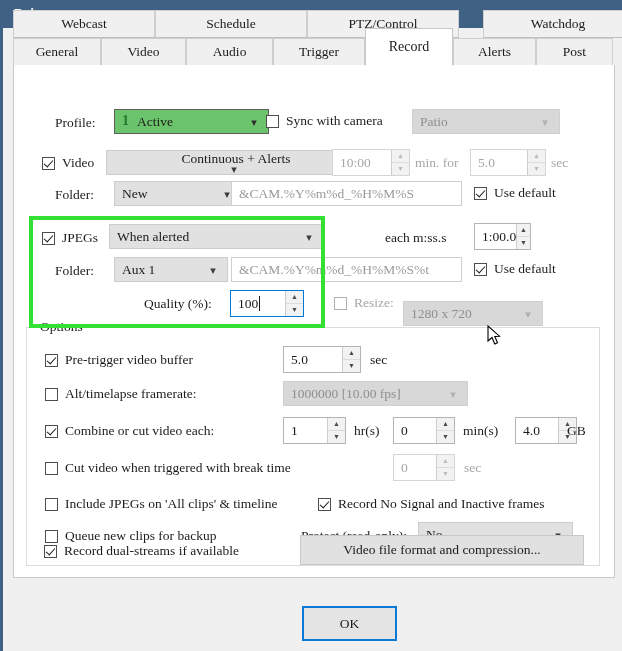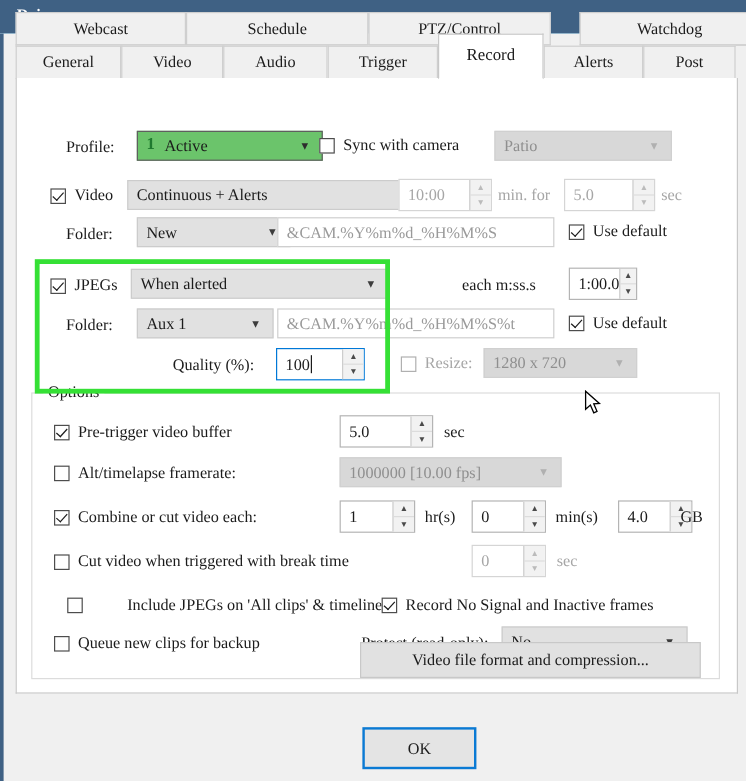--- a/index.html
+++ b/index.html
@@ -212,21 +212,21 @@
     </div>
     <div class="combo disabled" style="left:398px;top:44px;width:148px;">
       <span class="cv">Patio</span>
       <span class="arw">▾</span>
     </div>
 
     <div class="chk" style="left:28px;top:90px;">
       <span class="bx on"></span>
       <span>Video</span>
     </div>
-    <div class="combo" style="left:92px;top:85px;width:253px;">
+    <div class="combo" style="left:92px;top:85px;width:253px;flex-direction:column;">
       <span class="cv">Continuous + Alerts</span>
       <span class="arw">▾</span>
     </div>
     <div class="spin disabled" style="left:318px;top:84px;width:78px;">
       <span class="sv">10:00</span>
       <span class="btns">
           <i>▲</i>
           <i>▼</i>
         </span>
     </div>
@@ -287,21 +287,21 @@
         </span>
       <span class="btns">
           <i>▲</i>
           <i>▼</i>
         </span>
     </div>
     <div class="chk dim" style="left:320px;top:230px;">
       <span class="bx"></span>
       <span>Resize:</span>
     </div>
-    <div class="combo disabled" style="left:389px;top:225px;width:128px;">
+    <div class="combo disabled" style="left:389px;top:236px;width:140px;">
       <span class="cv">1280 x 720</span>
       <span class="arw">▾</span>
     </div>
 
     <div class="groupbox" style="left:12px;top:262px;width:574px;height:239px;">
       <div class="gtitle">Options</div>
 
       <div class="chk" style="left:18px;top:24px;">
         <span class="bx on"></span>
         <span>Pre-trigger video buffer</span>
@@ -359,40 +359,44 @@
       </div>
       <div class="spin disabled" style="left:366px;top:126px;width:62px;">
         <span class="sv">0</span>
         <span class="btns">
             <i>▲</i>
             <i>▼</i>
           </span>
       </div>
       <div class="lbl dim" style="left:437px;top:132px;">sec</div>
 
-      <div class="chk" style="left:29px;top:168px;gap:30px;">
+      <div class="chk" style="left:18px;top:168px;">
         <span class="bx"></span>
         <span>Include JPEGs on 'All clips' &amp; timeline</span>
       </div>
       <div class="chk" style="left:291px;top:168px;">
         <span class="bx on"></span>
         <span>Record No Signal and Inactive frames</span>
       </div>
 
       <div class="chk" style="left:18px;top:200px;">
         <span class="bx"></span>
         <span>Queue new clips for backup</span>
       </div>
       <div class="lbl" style="left:274px;top:200px;">Protect (read-only):</div>
       <div class="combo" style="left:391px;top:194px;width:155px;">
         <span class="cv">No</span>
         <span class="arw">▾</span>
       </div>
     </div>
 
+    <div class="chk" style="left:30px;top:478px;">
+      <span class="bx on"></span>
+      <span>Record dual-streams if available</span>
+    </div>
     <div class="btn" style="left:286px;top:470px;width:284px;height:30px;">Video file format and compression...</div>
 
   </div>
 
   <div class="hilite" style="left:29px;top:216px;width:296px;height:112px;"></div>
 
   <div class="btnbar">
     <div class="btn primary" style="left:302px;top:29px;width:95px;height:35px;">OK</div>
   </div>
 

